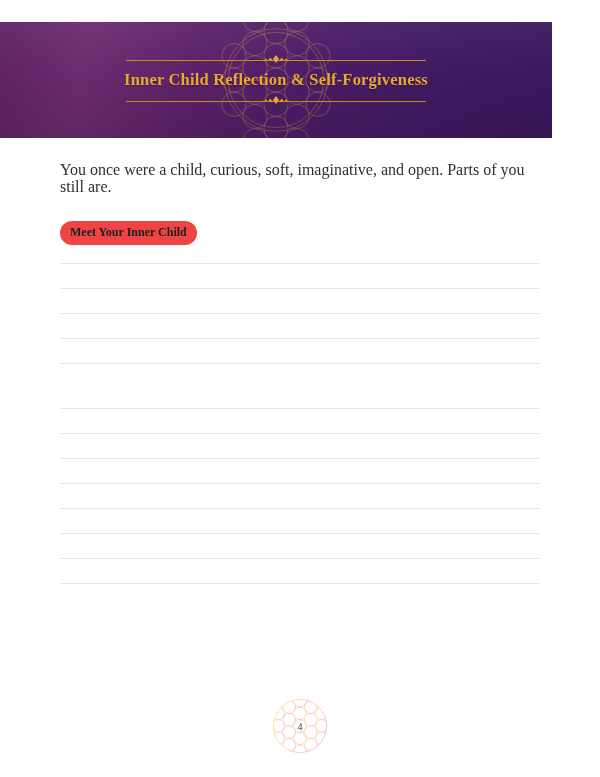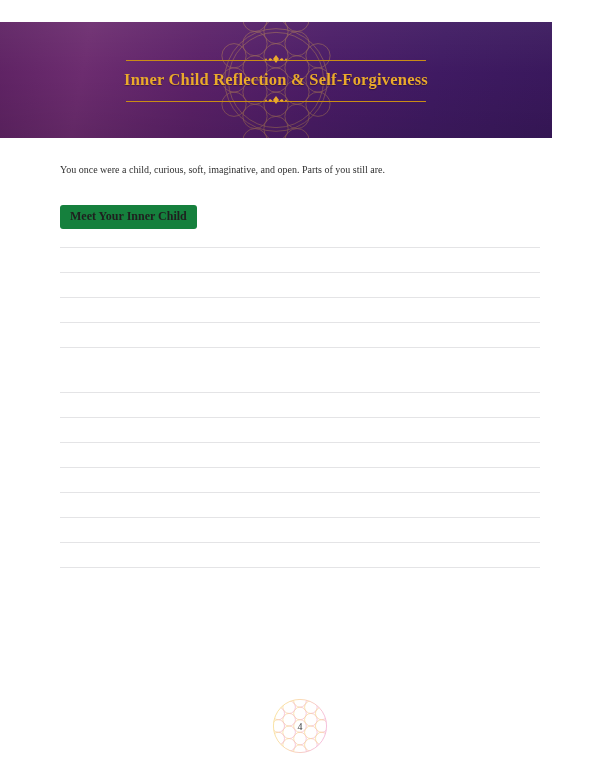--- a/index.html
+++ b/index.html
@@ -111,32 +111,32 @@
 
   
   .content {
     position: absolute;
     left: 60px;
     top: 162px;
     width: 480px;
   }
 
   .intro {
-    font-size: 10px;
+    font-size: 16px;
     line-height: 16.5px;
     color: #2f2f2f;
   }
   .intro p { margin: 0; }
 
   .section-badge {
     display: inline-block;
     margin-top: 26px;
     padding: 4px 10px 5px 10px;
-    background: #15803d;
-    border-radius: 3px;
+    background: #ef4444;
+    border-radius: 12px;
     font-size: 12px;
     font-weight: bold;
     color: #1f1f1f;
     font-family: "Liberation Serif", "DejaVu Serif", serif;
   }
 
   .question-list {
     margin: 11px 0 0 0;
     padding: 0;
     list-style: none;

